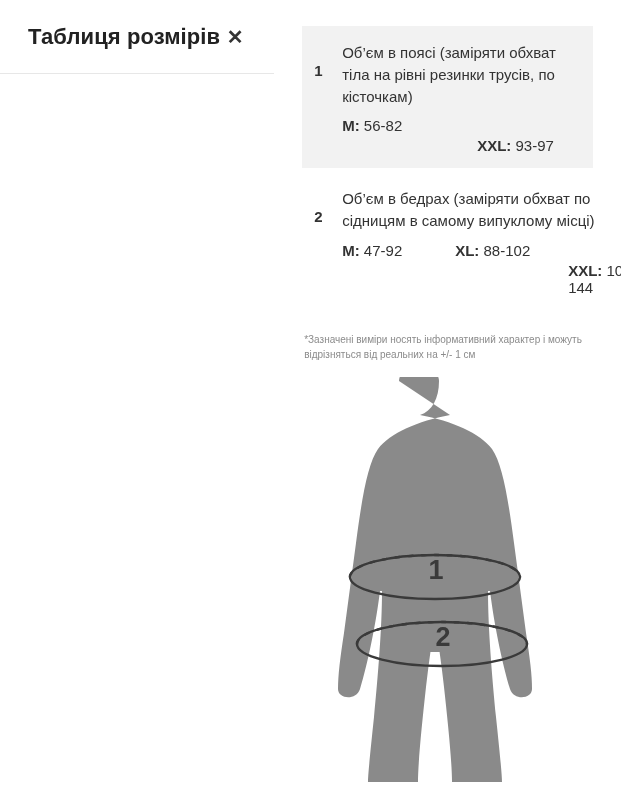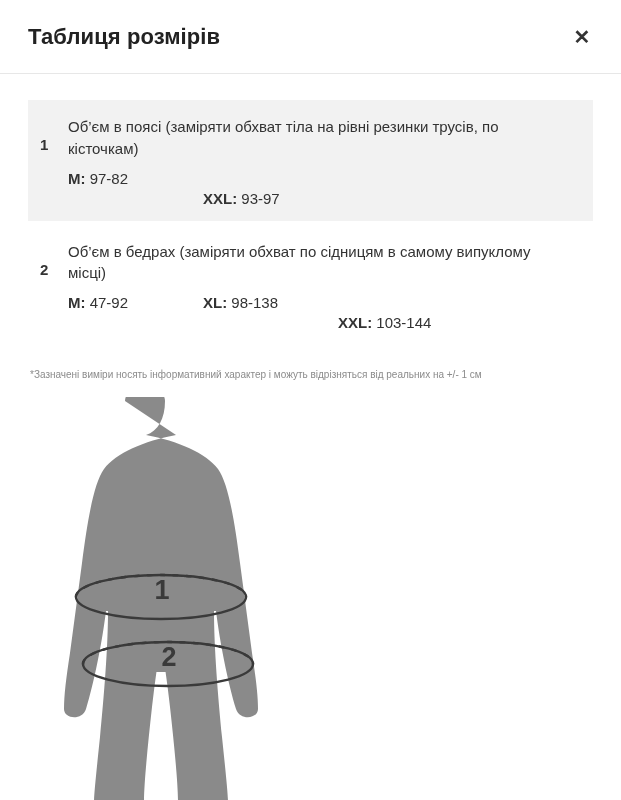--- a/index.html
+++ b/index.html
@@ -12,21 +12,21 @@
     font-family: "Liberation Sans", sans-serif;
     color: #333333;
     overflow: hidden;
   }
   .modal {
     width: 621px;
     height: 800px;
     position: relative;
     background: #ffffff;
     display: flex;
-    flex-direction: column;
+    flex-direction: row;
     justify-content: center;
   }
   .modal-header {
     height: 74px;
     min-height: 74px;
     display: flex;
     align-items: center;
     justify-content: space-between;
     padding: 0 24px 0 28px;
     border-bottom: 1px solid #e7e7e7;
@@ -115,42 +115,42 @@
 
   <div class="modal-body">
 
     <div class="measure-block shaded">
       <div class="measure-index">1</div>
       <div class="measure-content">
         <div class="measure-desc">Об’єм в поясі (заміряти обхват тіла на рівні резинки трусів, по кісточкам)</div>
         <div class="size-row">
           <div class="size-cell">
             <span class="size-label">M:</span>
-            <span>97-82</span>
+            <span>56-82</span>
           </div>
           <div class="size-cell">
             <span class="size-label">XXL:</span>
             <span>93-97</span>
           </div>
         </div>
       </div>
     </div>
 
     <div class="measure-block">
       <div class="measure-index">2</div>
       <div class="measure-content">
         <div class="measure-desc">Об’єм в бедрах (заміряти обхват по сідницям в самому випуклому місці)</div>
         <div class="size-row">
           <div class="size-cell">
             <span class="size-label">M:</span>
             <span>47-92</span>
           </div>
           <div class="size-cell">
             <span class="size-label">XL:</span>
-            <span>98-138</span>
+            <span>88-102</span>
           </div>
           <div class="size-cell">
             <span class="size-label">XXL:</span>
             <span>103-144</span>
           </div>
         </div>
       </div>
     </div>
 
     <div class="note">*Зазначені виміри носять інформативний характер і можуть відрізняться від реальних на +/- 1 см</div>

